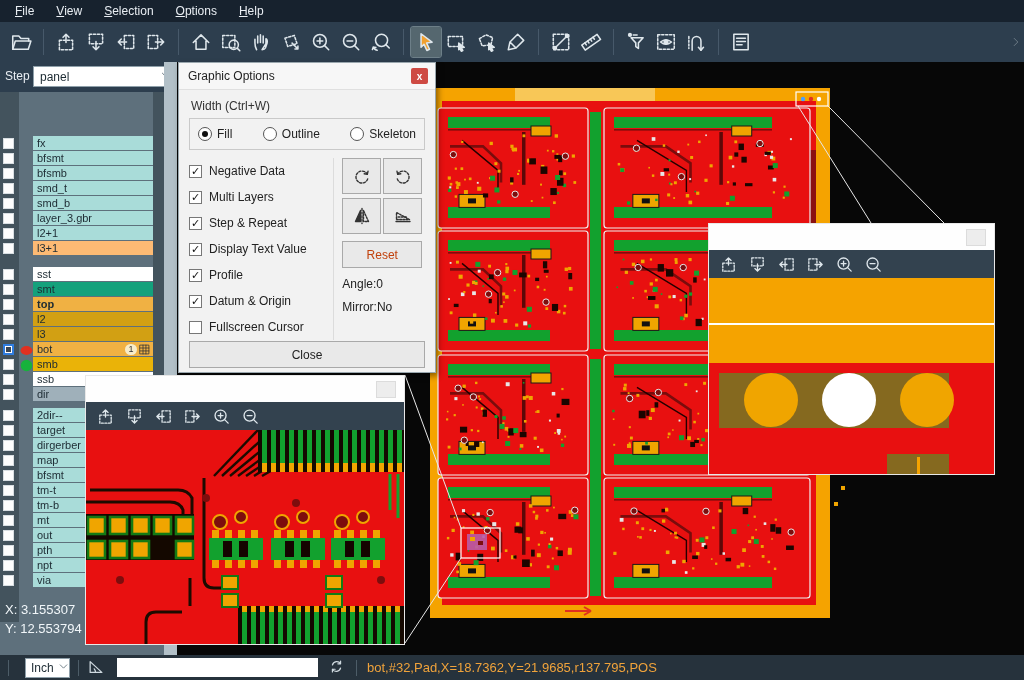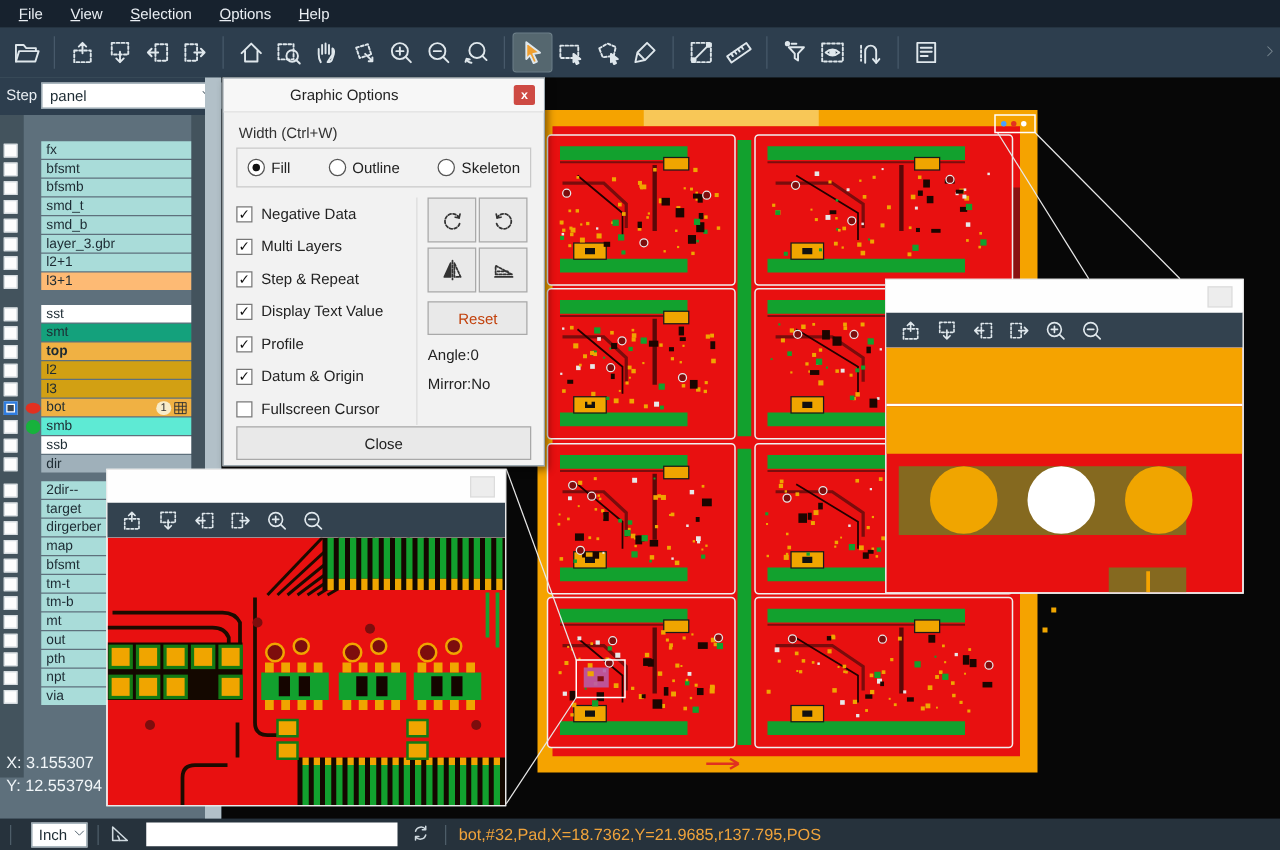--- a/index.html
+++ b/index.html
@@ -44,21 +44,21 @@
          font-size:9px;display:flex;align-items:center;justify-content:center;margin-right:2px;}
   .gridic{width:11px;height:11px;color:#333;margin-right:3px;}
   .gridic svg{width:11px;height:11px;}
   #coords{position:absolute;left:5px;top:538px;color:#f1f6f9;font-size:13px;line-height:19px;}
   
   #canvas{position:absolute;left:177px;top:62px;width:847px;height:593px;background:#070707;}
   
   #dialog{position:absolute;left:178px;top:62px;width:258px;height:311px;background:#f2f2f2;
           border:1px solid #9aa7ae;box-sizing:border-box;box-shadow:2px 3px 6px rgba(0,0,0,.45);}
   #dlg-title{position:relative;height:26px;background:#f7f7f7;border-bottom:1px solid #e0e0e0;}
-  #dlg-title span{position:absolute;left:9px;top:6px;font-size:12px;color:#222;margin-left:44px;}
+  #dlg-title span{position:absolute;left:9px;top:6px;font-size:12px;color:#222;}
   #dlg-close{position:absolute;right:7px;top:5px;width:17px;height:16px;background:#ce4a43;border-radius:2px;
              color:#fff;font-size:10px;display:flex;align-items:center;justify-content:center;font-weight:bold;}
   #dlg-body{padding:7px 10px 0 10px;}
   #dlg-width{font-size:12px;color:#333;margin:2px 0 5px 2px;}
   #radio-frame{border:1px solid #c9c9c9;padding:8px 8px;display:flex;justify-content:space-between;margin-bottom:8px;}
   .radio{display:flex;align-items:center;font-size:12px;color:#222;gap:5px;}
   .rdot{width:12px;height:12px;border-radius:50%;border:1px solid #555;background:#fff;position:relative;}
   .rdot.on::after{content:"";position:absolute;left:3px;top:3px;width:6px;height:6px;border-radius:50%;background:#111;}
   #dlg-main{display:flex;}
   #chk-col{width:150px;}
@@ -861,21 +861,21 @@
       <div id="step-select">
         <span>panel</span>
         <span class="chev"><svg class="ic" viewBox="0 0 20 20">
               <path d="M4 7 L10 13 L16 7" fill="none"></path>
             </svg></span>
       </div>
     </div>
     <div id="cb-col"></div>
     <div id="name-gap"></div>
     <div id="side-scroll"></div>
-    <div id="layer-list" style="position: absolute; left: 0px; top: 17px; width: 177px; height: 530px;">
+    <div id="layer-list" style="position: absolute; left: 0px; top: 40px; width: 177px; height: 530px;">
         <div class="layer-row" style="top: 34px;">
           <div class="lr-cb"></div>
           <div class="lr-ind"></div>
           <div class="lr-name" style="background: rgb(169, 220, 217);">
             <span>fx</span>
           </div>
         </div>
         <div class="layer-row" style="top: 49px;">
           <div class="lr-cb"></div>
           <div class="lr-ind"></div>
@@ -972,21 +972,21 @@
                 <rect x="2" y="2" width="16" height="16" fill="none" stroke-width="2"></rect>
                 <path d="M2 7.3 H18 M2 12.6 H18 M7.3 2 V18 M12.6 2 V18" fill="none" stroke-width="2"></path>
               </svg></span>
           </div>
         </div>
         <div class="layer-row" style="top: 255px;">
           <div class="lr-cb"></div>
           <div class="lr-ind"><svg width="13" height="13">
               <circle cx="6.5" cy="6.5" r="5.8" fill="#17b23c"></circle>
             </svg></div>
-          <div class="lr-name" style="background: #5eead4;">
+          <div class="lr-name" style="background: #eab308;">
             <span>smb</span>
           </div>
         </div>
         <div class="layer-row" style="top: 270px;">
           <div class="lr-cb"></div>
           <div class="lr-ind"></div>
           <div class="lr-name" style="background: rgb(255, 255, 255);">
             <span>ssb</span>
           </div>
         </div>

